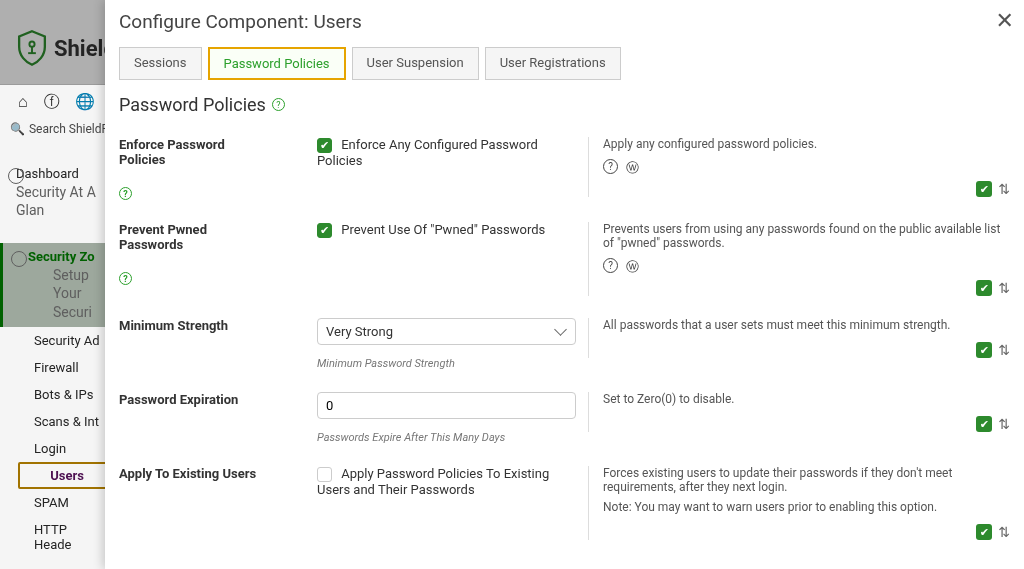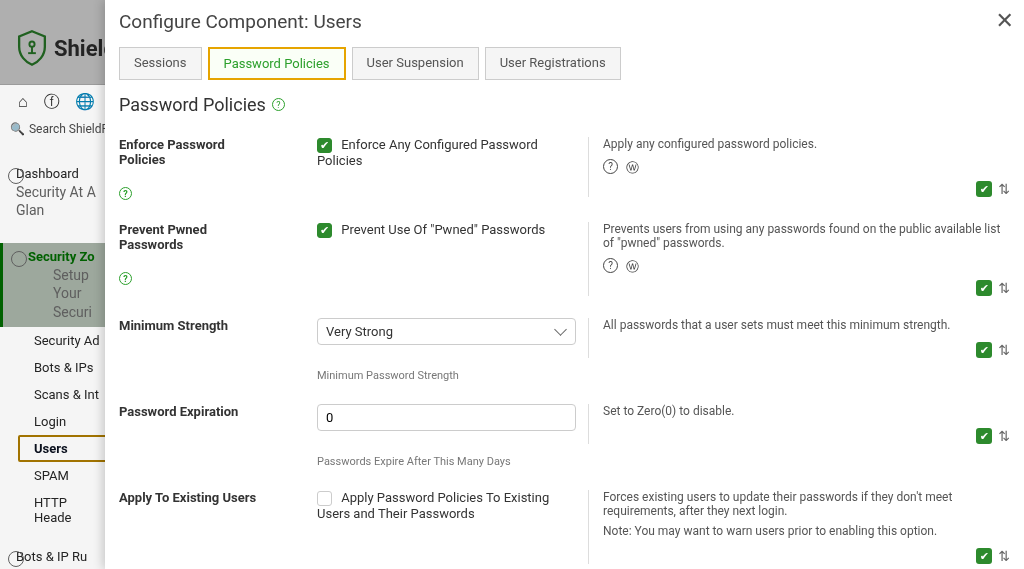--- a/index.html
+++ b/index.html
@@ -14,21 +14,21 @@
 .bg .icons span { font-size: 16px; }
 .bg .search { position: absolute; left: 10px; top: 122px; font-size: 12px; color: #666; display: flex; align-items: center; gap: 4px; }
 .bg .sidebar { position: absolute; left: 0; top: 160px; width: 110px; }
 .bg .side-section { padding: 6px 10px 6px 16px; font-size: 13px; color: #333; position: relative; line-height: 1.3; }
 .bg .side-section .sub { color: #888; font-size: 14px; }
 .bg .side-section:before { content: ""; position: absolute; left: 8px; top: 8px; width: 14px; height: 14px; border: 1px solid #888; border-radius: 50%; }
 .bg .side-section.active { background: #e0f0e0; color: #008a00; font-weight: 700; border-left: 3px solid #008a00; padding-left: 25px;}
 .bg .side-section.active .sub { font-weight: 400; margin-left: 25px; }
 .bg .subitems { margin-left: 18px; }
 .bg .subitem { padding: 6px 10px 6px 16px; font-size: 13px; color: #333; }
-.bg .subitem.sel { color: #0f172a; font-weight: 700; border: 2px solid #e6a400; border-radius: 2px; padding: 4px 8px 4px 14px; }
+.bg .subitem.sel { color: #701a75; font-weight: 700; border: 2px solid #e6a400; border-radius: 2px; padding: 4px 8px 4px 14px; text-align: center; }
 
 
 .modal { position: absolute; left: 105px; top: 0; right: 0; bottom: 0; background: #fff; box-shadow: -2px 0 10px rgba(0,0,0,0.2); padding: 0 0 10px 0; overflow: hidden; }
 .modal-title { font-size: 19px; color: #444; font-weight: 400; padding: 10px 14px 6px 14px; }
 .modal .xbtn { position: absolute; right: 10px; top: 8px; font-size: 22px; color: #555; cursor: pointer; }
 
 .tabs { display: flex; gap: 6px; padding: 8px 14px 10px 14px; }
 .tab { border: 1px solid #ccc; background: #f5f5f5; color: #555; font-size: 13px; padding: 7px 14px; cursor: pointer; }
 .tab.active { color: #2ca02c; border: 2px solid #e6a400; background: #fafff7; }
 
@@ -40,21 +40,21 @@
 .row + .row { border-top: none; }
 .rlabel { font-size: 13px; font-weight: 700; color: #333; display: flex; flex-wrap: wrap; align-items: center; gap: 20px; }
 .rctrl { font-size: 13px; color: #333; padding-left: 36px; }
 .rdesc { font-size: 12px; color: #555; border-left: 1px solid #ddd; padding-left: 14px; position: relative; min-height: 40px; padding-bottom: 20px; }
 .rdesc p { margin-bottom: 6px; }
 
 .chk { width: 15px; height: 15px; border-radius: 3px; border: 1px solid #ccc; display: inline-flex; align-items: center; justify-content: center; background: #fff; vertical-align: middle; margin-right: 6px; }
 .chk.on { background: #2d8a2d; border-color: #2d8a2d; color: #fff; font-size: 11px; }
 .chk.on:after { content: "✔"; }
 
-.hint { color: #777; font-size: 11px; margin-top: 24px; }
+.hint { font-style: italic; color: #777; font-size: 11px; margin-top: 12px; }
 
 .select, .textin { width: 100%; border: 1px solid #ccc; border-radius: 4px; padding: 5px 8px; font-size: 13px; background: #fff; }
 .select { display: flex; justify-content: space-between; align-items: center; cursor: pointer; }
 .select:after { content: ""; width: 8px; height: 8px; border-right: 1px solid #666; border-bottom: 1px solid #666; transform: rotate(45deg); margin-right: 2px; margin-top: -4px; }
 
 .desc-icons { display: flex; gap: 8px; margin-top: 8px; color: #444; font-size: 13px; }
 .desc-icons .q { width: 15px; height: 15px; border: 1px solid #444; border-radius: 50%; display: inline-flex; align-items: center; justify-content: center; font-size: 10px; }
 
 .badge-row { position: absolute; right: 0; bottom: 0; display: flex; gap: 6px; align-items: center; }
 .badge-g { width: 16px; height: 16px; background: #2d8a2d; border-radius: 3px; color: #fff; display: inline-flex; align-items: center; justify-content: center; font-size: 11px; }
@@ -89,20 +89,21 @@
       <div>Dashboard</div>
       <div class="sub">Security At A Glan</div>
     </div>
     <div style="height:18px"></div>
     <div class="side-section active">
       <div>Security Zo</div>
       <div class="sub">Setup Your Securi</div>
     </div>
     <div class="subitems">
       <div class="subitem">Security Ad</div>
+      <div class="subitem">Firewall</div>
       <div class="subitem">Bots &amp; IPs</div>
       <div class="subitem">Scans &amp; Int</div>
       <div class="subitem">Login</div>
       <div class="subitem sel">Users</div>
       <div class="subitem">SPAM</div>
       <div class="subitem">HTTP Heade</div>
     </div>
     <div style="height:12px"></div>
     <div class="side-section">
       <div>Bots &amp; IP Ru</div>

